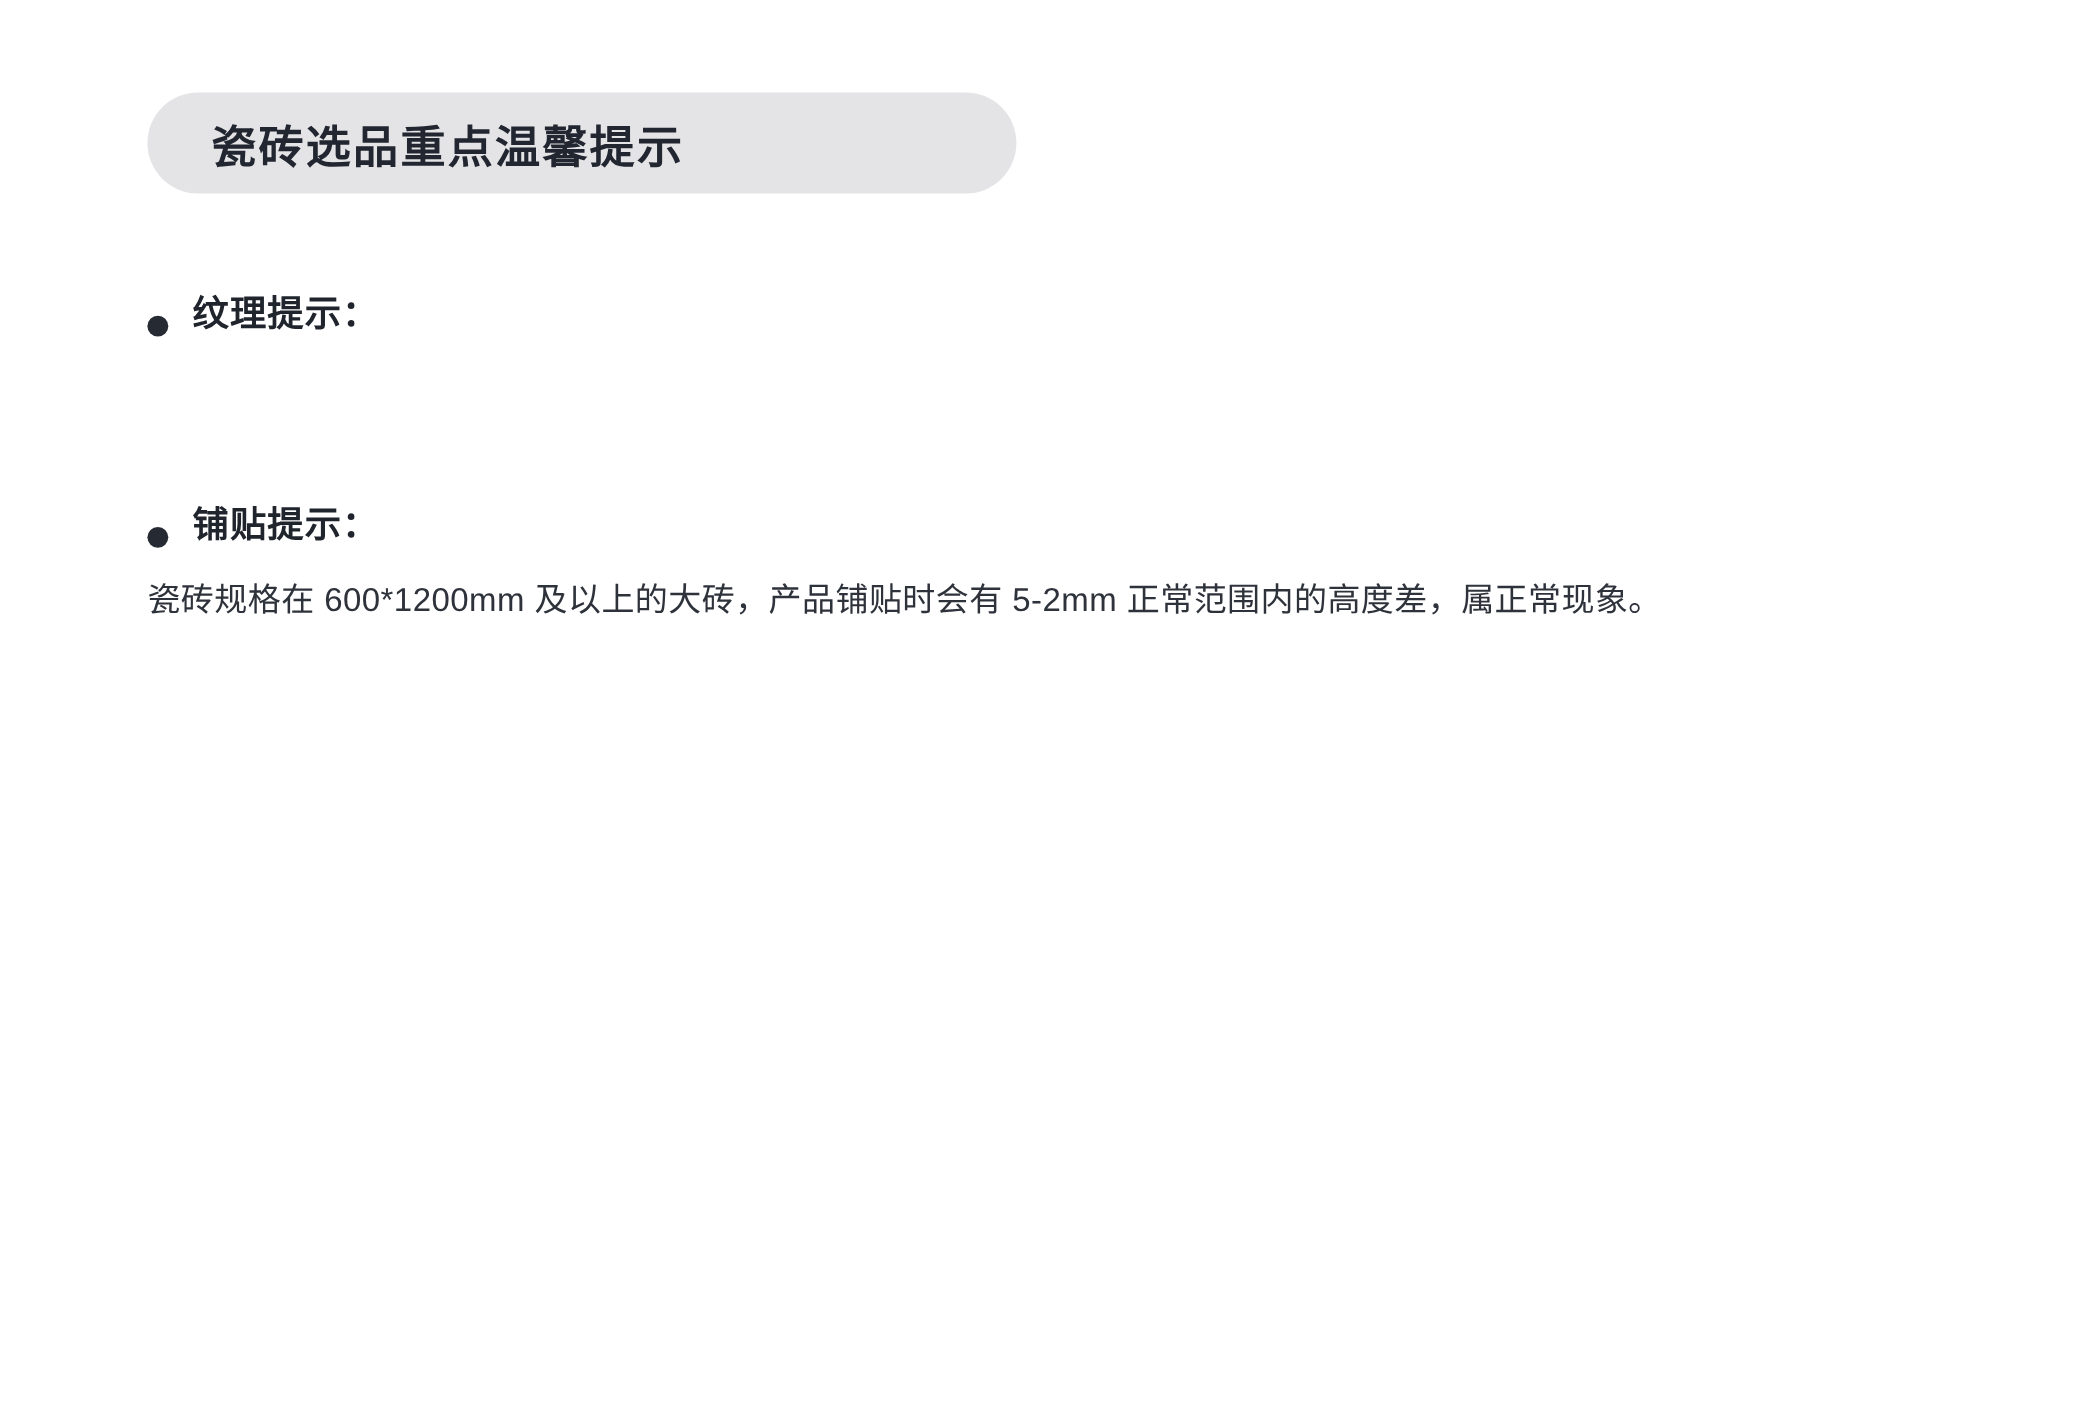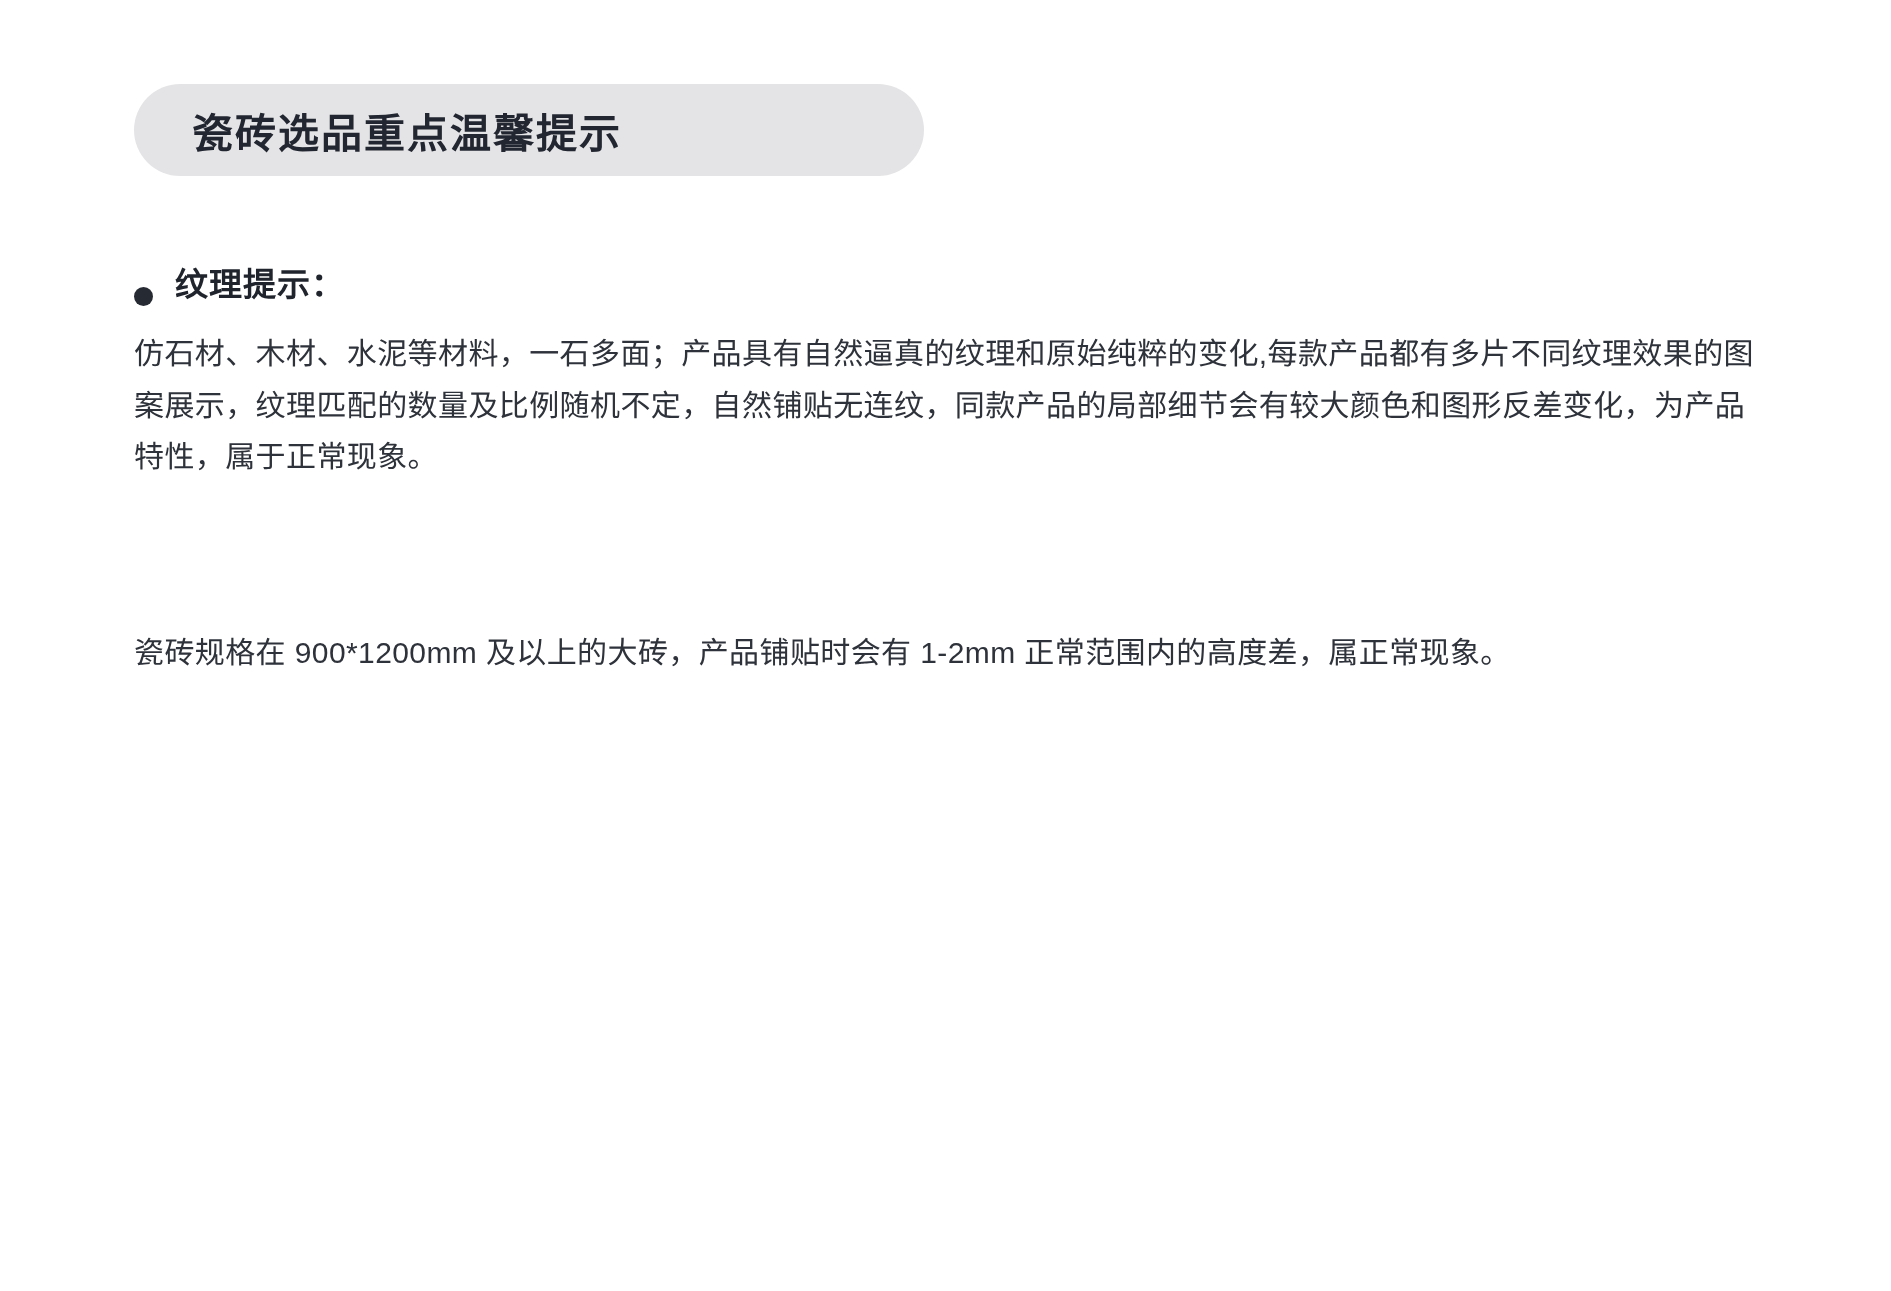--- a/index.html
+++ b/index.html
@@ -96,26 +96,29 @@
     <span class="title-text">瓷砖选品重点温馨提示</span>
   </div>
 
   <div class="content">
 
     <div class="section">
       <div class="section-head">
         <span class="bullet"></span>
         <span class="section-title">纹理提示：</span>
       </div>
-      <p class="para">仿石材、木材、水泥等材料，一石多面；产品具有自然逼真的纹理和原始纯粹的变化,每款产品都有多片不同纹理效果的图案展示，纹理匹配的数量及比例随机不定，自然铺贴无连纹，同款产品的局部细节会有较大颜色和图形反差变化，为产品特性，属于正常现象。</p>
     </div>
 
     <div class="gap-a"></div>
 
 
     <div class="gap-b"></div>
 
     <div class="section">
-      <p class="para">瓷砖规格在 900*1200mm 及以上的大砖，产品铺贴时会有 1-2mm 正常范围内的高度差，属正常现象。</p>
+      <div class="section-head">
+        <span class="bullet"></span>
+        <span class="section-title">铺贴提示：</span>
+      </div>
+      <p class="para">瓷砖规格在 600*1200mm 及以上的大砖，产品铺贴时会有 5-2mm 正常范围内的高度差，属正常现象。</p>
     </div>
 
   </div>
 </div>
 
 </body></html>

